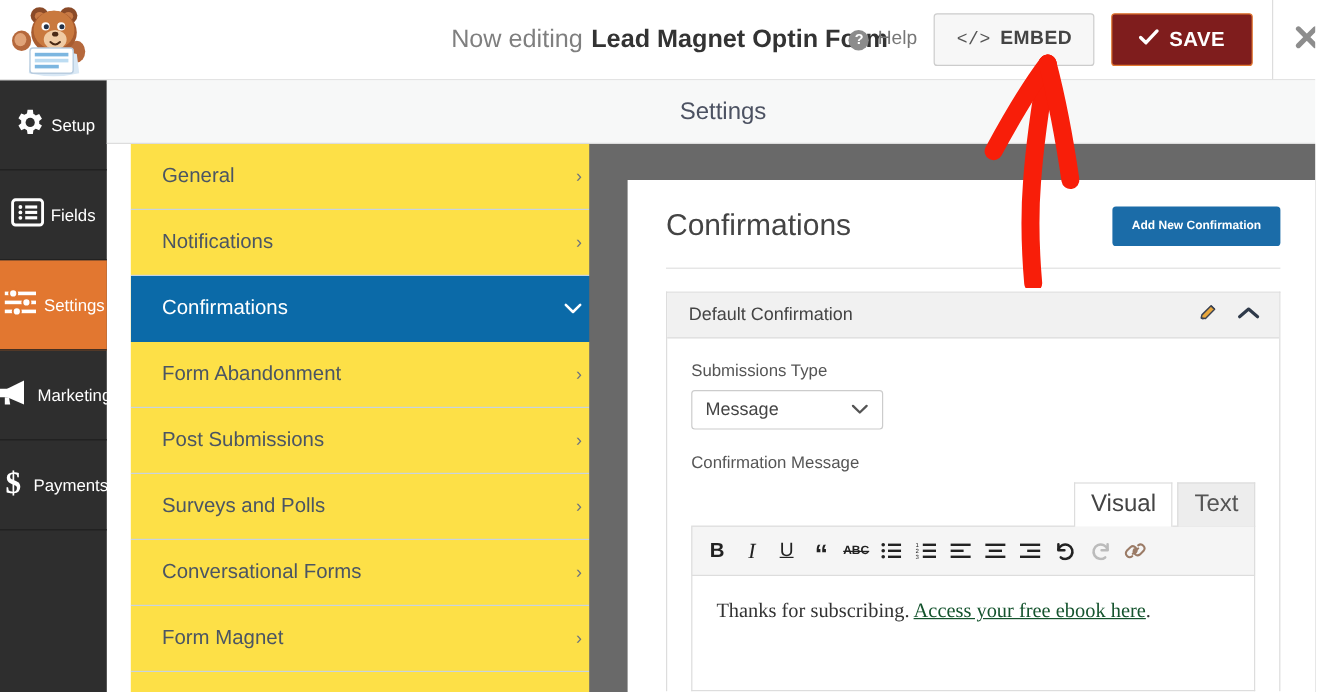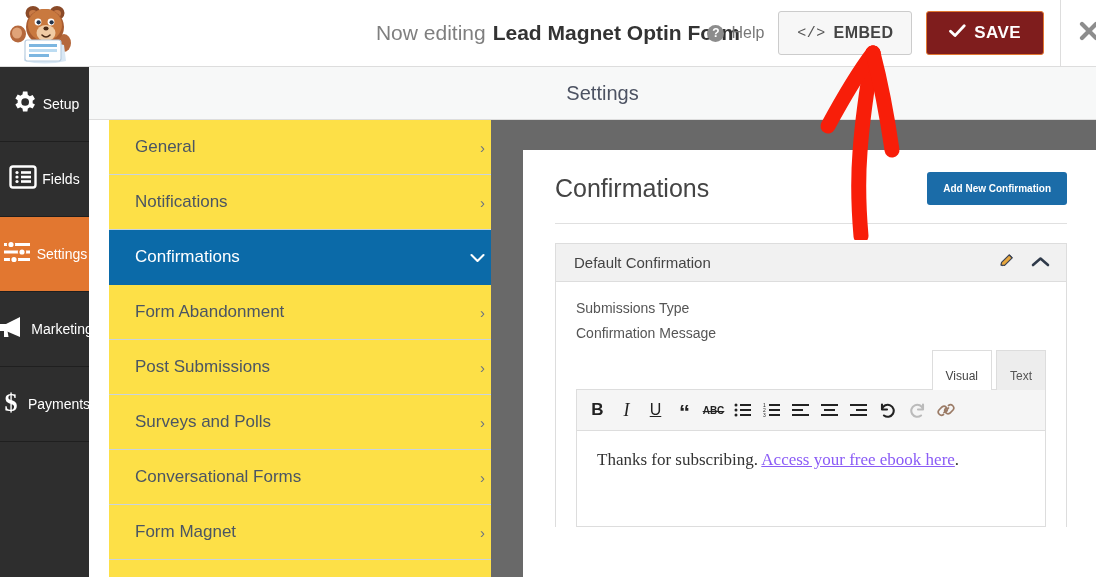--- a/index.html
+++ b/index.html
@@ -143,21 +143,21 @@
     margin-bottom:19px;
   }
 
   
   .editor{position:relative;margin-top:6px;}
   .editor-tabs{
     display:flex;justify-content:flex-end;gap:0;position:relative;z-index:2;
     padding-right:0;
   }
   .etab{
-    font-size:12px;color:#555555;padding:18px 13px 7px;
+    font-size:20px;color:#555555;padding:6px 13px 7px;
     border:1px solid #dddddd;border-bottom:none;cursor:pointer;
     background:#ededed;
     text-align:right;
   }
   .etab.active{background:#ffffff;color:#444444;}
   .etab + .etab{margin-left:4px;}
   .toolbar{
     border:1px solid #dddddd;background:#f5f5f5;
     height:42px;display:flex;align-items:center;gap:0;padding:0 6px;
     box-sizing:border-box;margin-top:-1px;
@@ -166,21 +166,21 @@
     width:29px;height:30px;display:flex;align-items:center;justify-content:center;
     cursor:pointer;color:#222222;font-size:15px;
   }
   .tbtn.disabled{color:#bbbbbb;cursor:default;}
   .editor-body{
     border:1px solid #dddddd;border-top:none;background:#ffffff;
     height:96px;padding:17px 20px 0 20px;box-sizing:border-box;
     font-family:"Liberation Serif", serif;font-size:17px;color:#333333;
     line-height:1.4;
   }
-  .editor-body a{color:#8b5cf6;text-decoration:underline;font-family:Liberation Serif, serif;}
+  .editor-body a{color:#14532d;text-decoration:underline;font-family:Liberation Serif, serif;}
 
   
   .arrow{position:absolute;left:812px;top:40px;pointer-events:none;z-index:50;}
 </style>
 </head>
 <body>
 
 <div id="app">
 
   <div class="topbar">
@@ -388,20 +388,28 @@
               <svg width="19" height="12" viewBox="0 0 19 12">
                   <path d="M2 9 L9.5 2.5 L17 9" stroke="#2f3a4a" stroke-width="2.6" fill="none" stroke-linecap="round" stroke-linejoin="round"></path>
                 </svg>
             </span>
           </span>
         </div>
 
         <div class="conf-body">
           <div class="field-label">Submissions Type</div>
 
+          <div class="select-box">
+            <span>Message</span>
+            <span>
+              <svg width="15" height="10" viewBox="0 0 15 10">
+                  <path d="M1.8 2.2 L7.5 7.8 L13.2 2.2" stroke="#555555" stroke-width="1.9" fill="none" stroke-linecap="round" stroke-linejoin="round"></path>
+                </svg>
+            </span>
+          </div>
 
           <div class="field-label">Confirmation Message</div>
 
           <div class="editor">
             <div class="editor-tabs">
               <div class="etab active">Visual</div>
               <div class="etab">Text</div>
             </div>
 
             <div class="toolbar">

